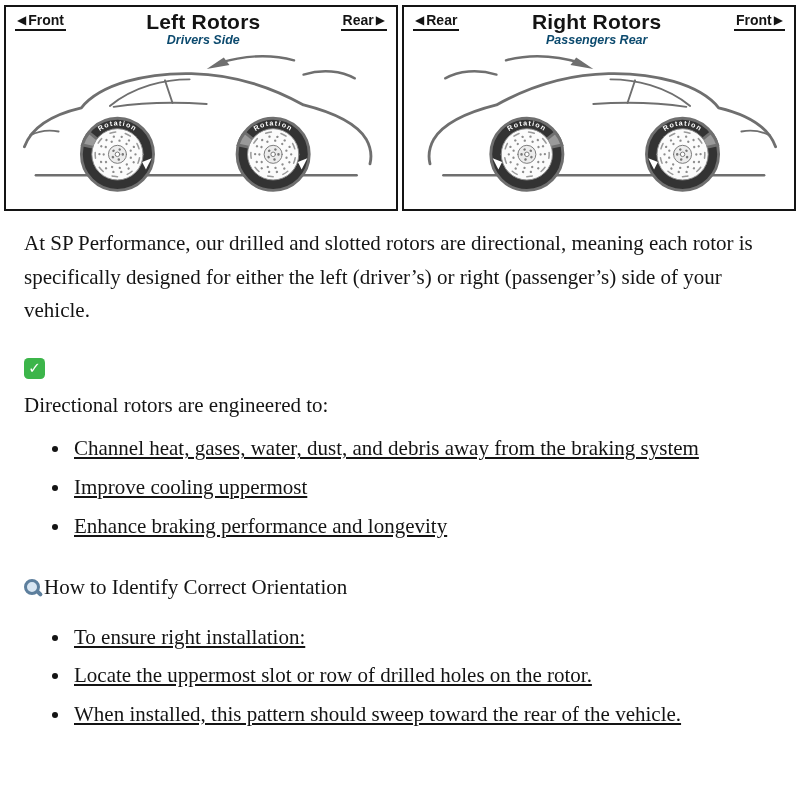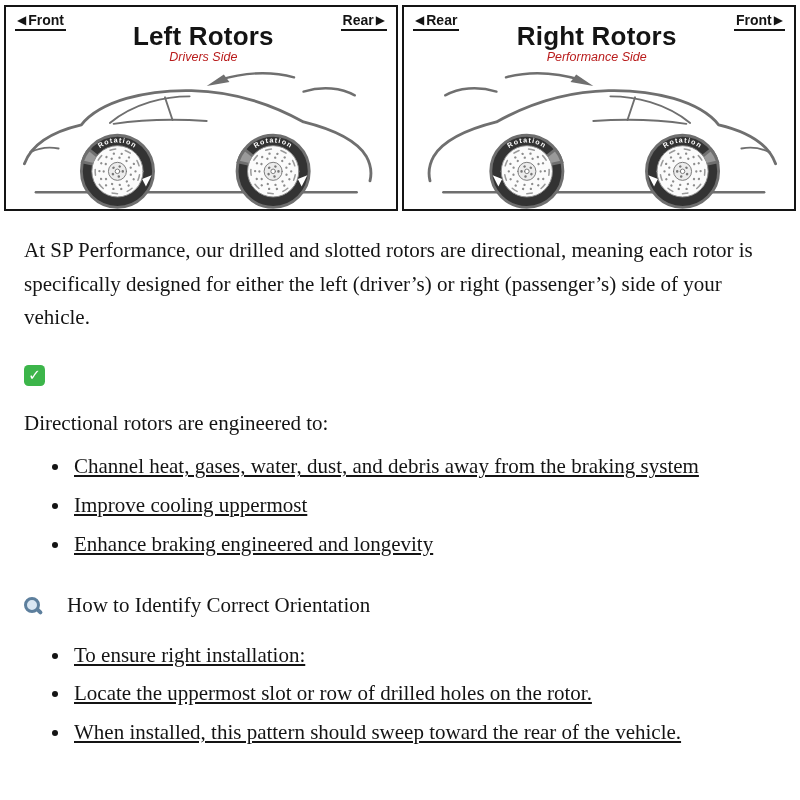--- a/index.html
+++ b/index.html
@@ -8,39 +8,39 @@
   
   .figure { display:flex; gap:4px; padding:5px 4px 4px; }
   .panel { flex:1; border:2px solid #141414; background:#fff; height:206px;
            box-sizing:border-box; overflow:hidden; }
   .panel-head { display:flex; justify-content:space-between; align-items:flex-start;
                 padding:5px 9px 0; font-family:"Liberation Sans", sans-serif; }
   .dir { font-weight:bold; font-size:14px; border-bottom:2.5px solid #141414;
          display:inline-flex; align-items:center; gap:2px; padding:0 2px 1px; white-space:nowrap; }
   .arr { font-size:12px; line-height:1; font-family:"DejaVu Sans", sans-serif; }
   .titles { text-align:center; margin-top:-1px; }
-  .t1 { font-weight:bold; font-size:26px; line-height:1.05; letter-spacing:.2px;margin-top:12px; }
-  .t2 { font-weight:normal; font-style:italic; font-size:12.5px; color:#b91c1c; }
+  .t1 { font-weight:bold; font-size:21px; line-height:1.05; letter-spacing:.2px; }
+  .t2 { font-weight:bold; font-style:italic; font-size:12.5px; color:#0c4a6e; }
   svg.car { display:block; width:100%; height:150px; margin-top:1px; }
   .rot { font-family:"Liberation Sans", sans-serif; font-size:7.5px; font-weight:bold;
          fill:#ffffff; letter-spacing:1.2px; }
 
   
   .content { padding:8px 24px 26px; font-size:21px; line-height:1.6; }
-  .intro { margin:11px 0 8px; max-width:770px; }
+  .intro { margin:4px 0 8px; max-width:770px; }
   .sec-h2 { font-size:22px; font-weight:bold; margin:30px 0 8px;
             display:flex; align-items:center; gap:11px; }
   .check { width:21px; height:21px; background:#3cb54a; border-radius:4.5px; color:#fff;
            font-size:15px; font-weight:bold; display:inline-flex; align-items:center;
            justify-content:center; font-family:"DejaVu Sans", sans-serif; flex:0 0 auto; }
-  .lead { margin:21px 0 10px; }
+  .lead { margin:10px 0 10px; }
   ul.blist { margin:8px 0 20px; padding-left:47px;text-decoration:underline; }
   ul.blist li { margin:5px 0; padding-left:3px; max-width:700px; }
   .sec-h3 { font-size:21px; font-weight:normal; margin:28px 0 16px;
-            display:flex; align-items:center; gap:24px; }
+            display:flex; align-items:center; gap:1px; }
   .mag { position:relative; width:19px; height:19px; display:inline-block; flex:0 0 auto; }
   .mag::before { content:""; position:absolute; left:0; top:1px; width:10px; height:10px;
                  border:3px solid #5d7f9d; border-radius:50%; background:#d9e6f2; }
   .mag::after { content:""; position:absolute; width:8px; height:4px; background:#5d7f9d;
                 transform:rotate(45deg); left:11px; top:13px; border-radius:2px; }
 </style>
 </head>
 <body>
 
 <div class="figure">
@@ -106,21 +106,21 @@
   </div>
 
   <div class="panel">
     <div class="panel-head">
       <span class="dir">
         <span class="arr">◀</span>
         <span>Rear</span>
       </span>
       <div class="titles">
         <div class="t1">Right Rotors</div>
-        <div class="t2">Performance Side</div>
+        <div class="t2">Passengers Rear</div>
       </div>
       <span class="dir">
         <span>Front</span>
         <span class="arr">▶</span>
       </span>
     </div>
 
     <svg class="car" viewBox="0 0 380 158">
       <use href="#carbody" transform="translate(380,0) scale(-1,1)"></use>
       <g transform="translate(114,112)">
@@ -141,21 +141,21 @@
 
   <div class="sec-h2">
     <span class="check">✓</span>
   </div>
 
   <p class="lead">Directional rotors are engineered to:</p>
 
   <ul class="blist">
     <li>Channel heat, gases, water, dust, and debris away from the braking system</li>
     <li>Improve cooling uppermost</li>
-    <li>Enhance braking engineered and longevity</li>
+    <li>Enhance braking performance and longevity</li>
   </ul>
 
   <div class="sec-h3">
     <span class="mag"></span>
     <span>How to Identify Correct Orientation</span>
   </div>
 
   <ul class="blist">
     <li>To ensure right installation:</li>
     <li>Locate the uppermost slot or row of drilled holes on the rotor.</li>

